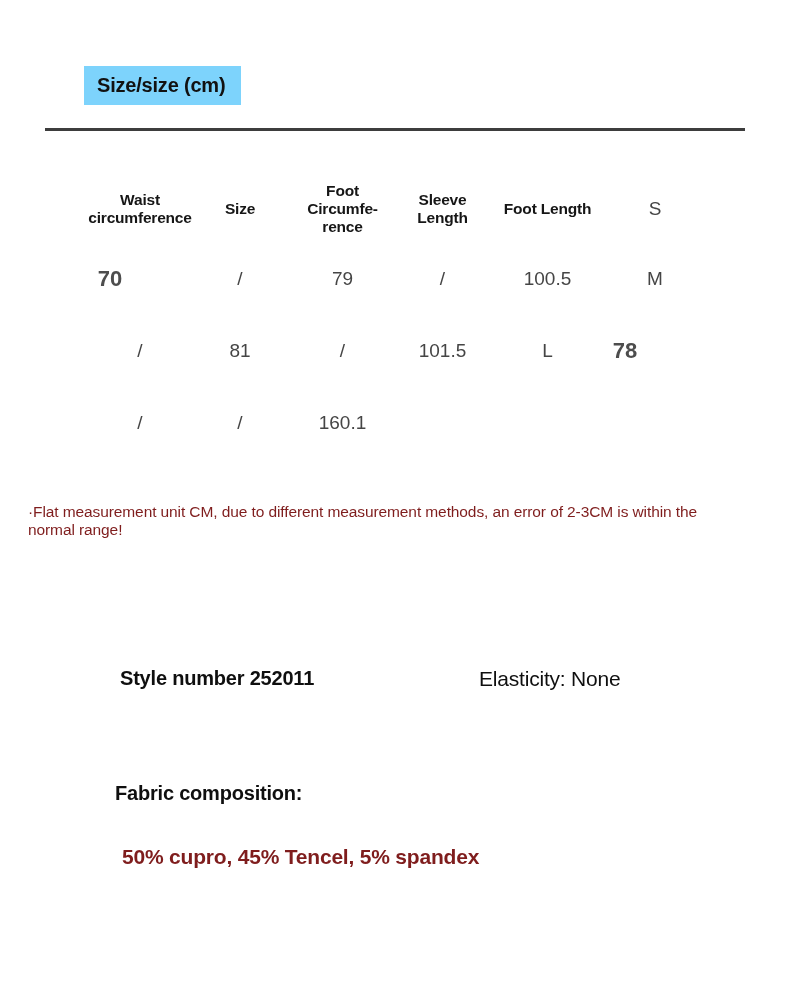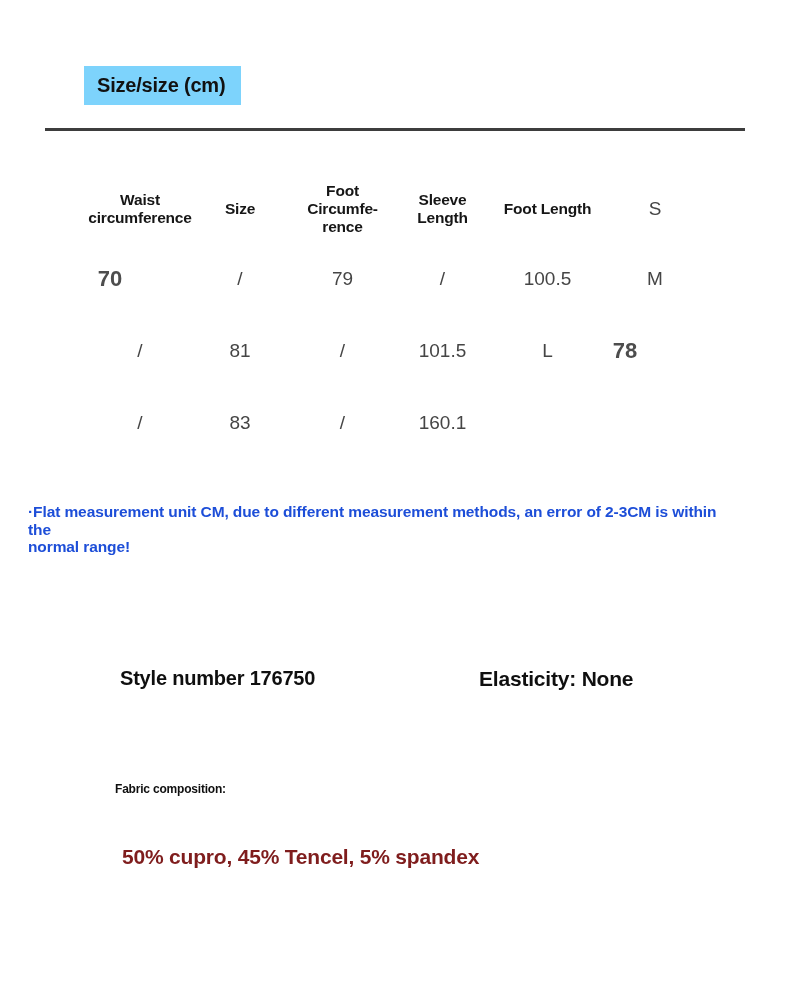--- a/index.html
+++ b/index.html
@@ -81,53 +81,53 @@
     transform: translateX(-30px);
   }
 
   
   .note {
     position: absolute;
     left: 28px;
     top: 503px;
     width: 710px;
     font-size: 15.5px;
-    font-weight: 700;
+    font-weight: 400;
     line-height: 17.5px;
-    color: #1d4ed8;
+    color: #7f1d1d;
     white-space: pre-line;
     letter-spacing: -0.1px;
   }
 
   
   .style-number {
     position: absolute;
     left: 120px;
     top: 667px;
     font-size: 20px;
     font-weight: 700;
     color: #0f0f0f;
     letter-spacing: -0.2px;
   }
   .elasticity {
     position: absolute;
     left: 479px;
     top: 667px;
     font-size: 21px;
-    font-weight: 700;
+    font-weight: 400;
     color: #0f0f0f;
     letter-spacing: -0.2px;
   }
 
   
   .fabric-label {
     position: absolute;
     left: 115px;
     top: 782px;
-    font-size: 12px;
+    font-size: 20px;
     font-weight: 700;
     color: #0f0f0f;
     letter-spacing: -0.2px;
   }
   .fabric-value {
     position: absolute;
     left: 122px;
     top: 845px;
     font-size: 21px;
     font-weight: 700;
@@ -166,27 +166,26 @@
 
     <div class="cell td td-size">M</div>
     <div class="cell td">/</div>
     <div class="cell td">81</div>
     <div class="cell td">/</div>
     <div class="cell td">101.5</div>
 
     <div class="cell td td-size">L</div>
     <div class="cell td-waist">78</div>
     <div class="cell td">/</div>
-    <div class="cell td">83</div>
     <div class="cell td">/</div>
     <div class="cell td">160.1</div>
   </div>
 
   <div class="note">·Flat measurement unit CM, due to different measurement methods, an error of 2-3CM is within the
 normal range!</div>
 
-  <div class="style-number">Style number 176750</div>
+  <div class="style-number">Style number 252011</div>
   <div class="elasticity">Elasticity: None</div>
 
   <div class="fabric-label">Fabric composition:</div>
   <div class="fabric-value">50% cupro, 45% Tencel, 5% spandex</div>
 
 </div>
 
 </body></html>

